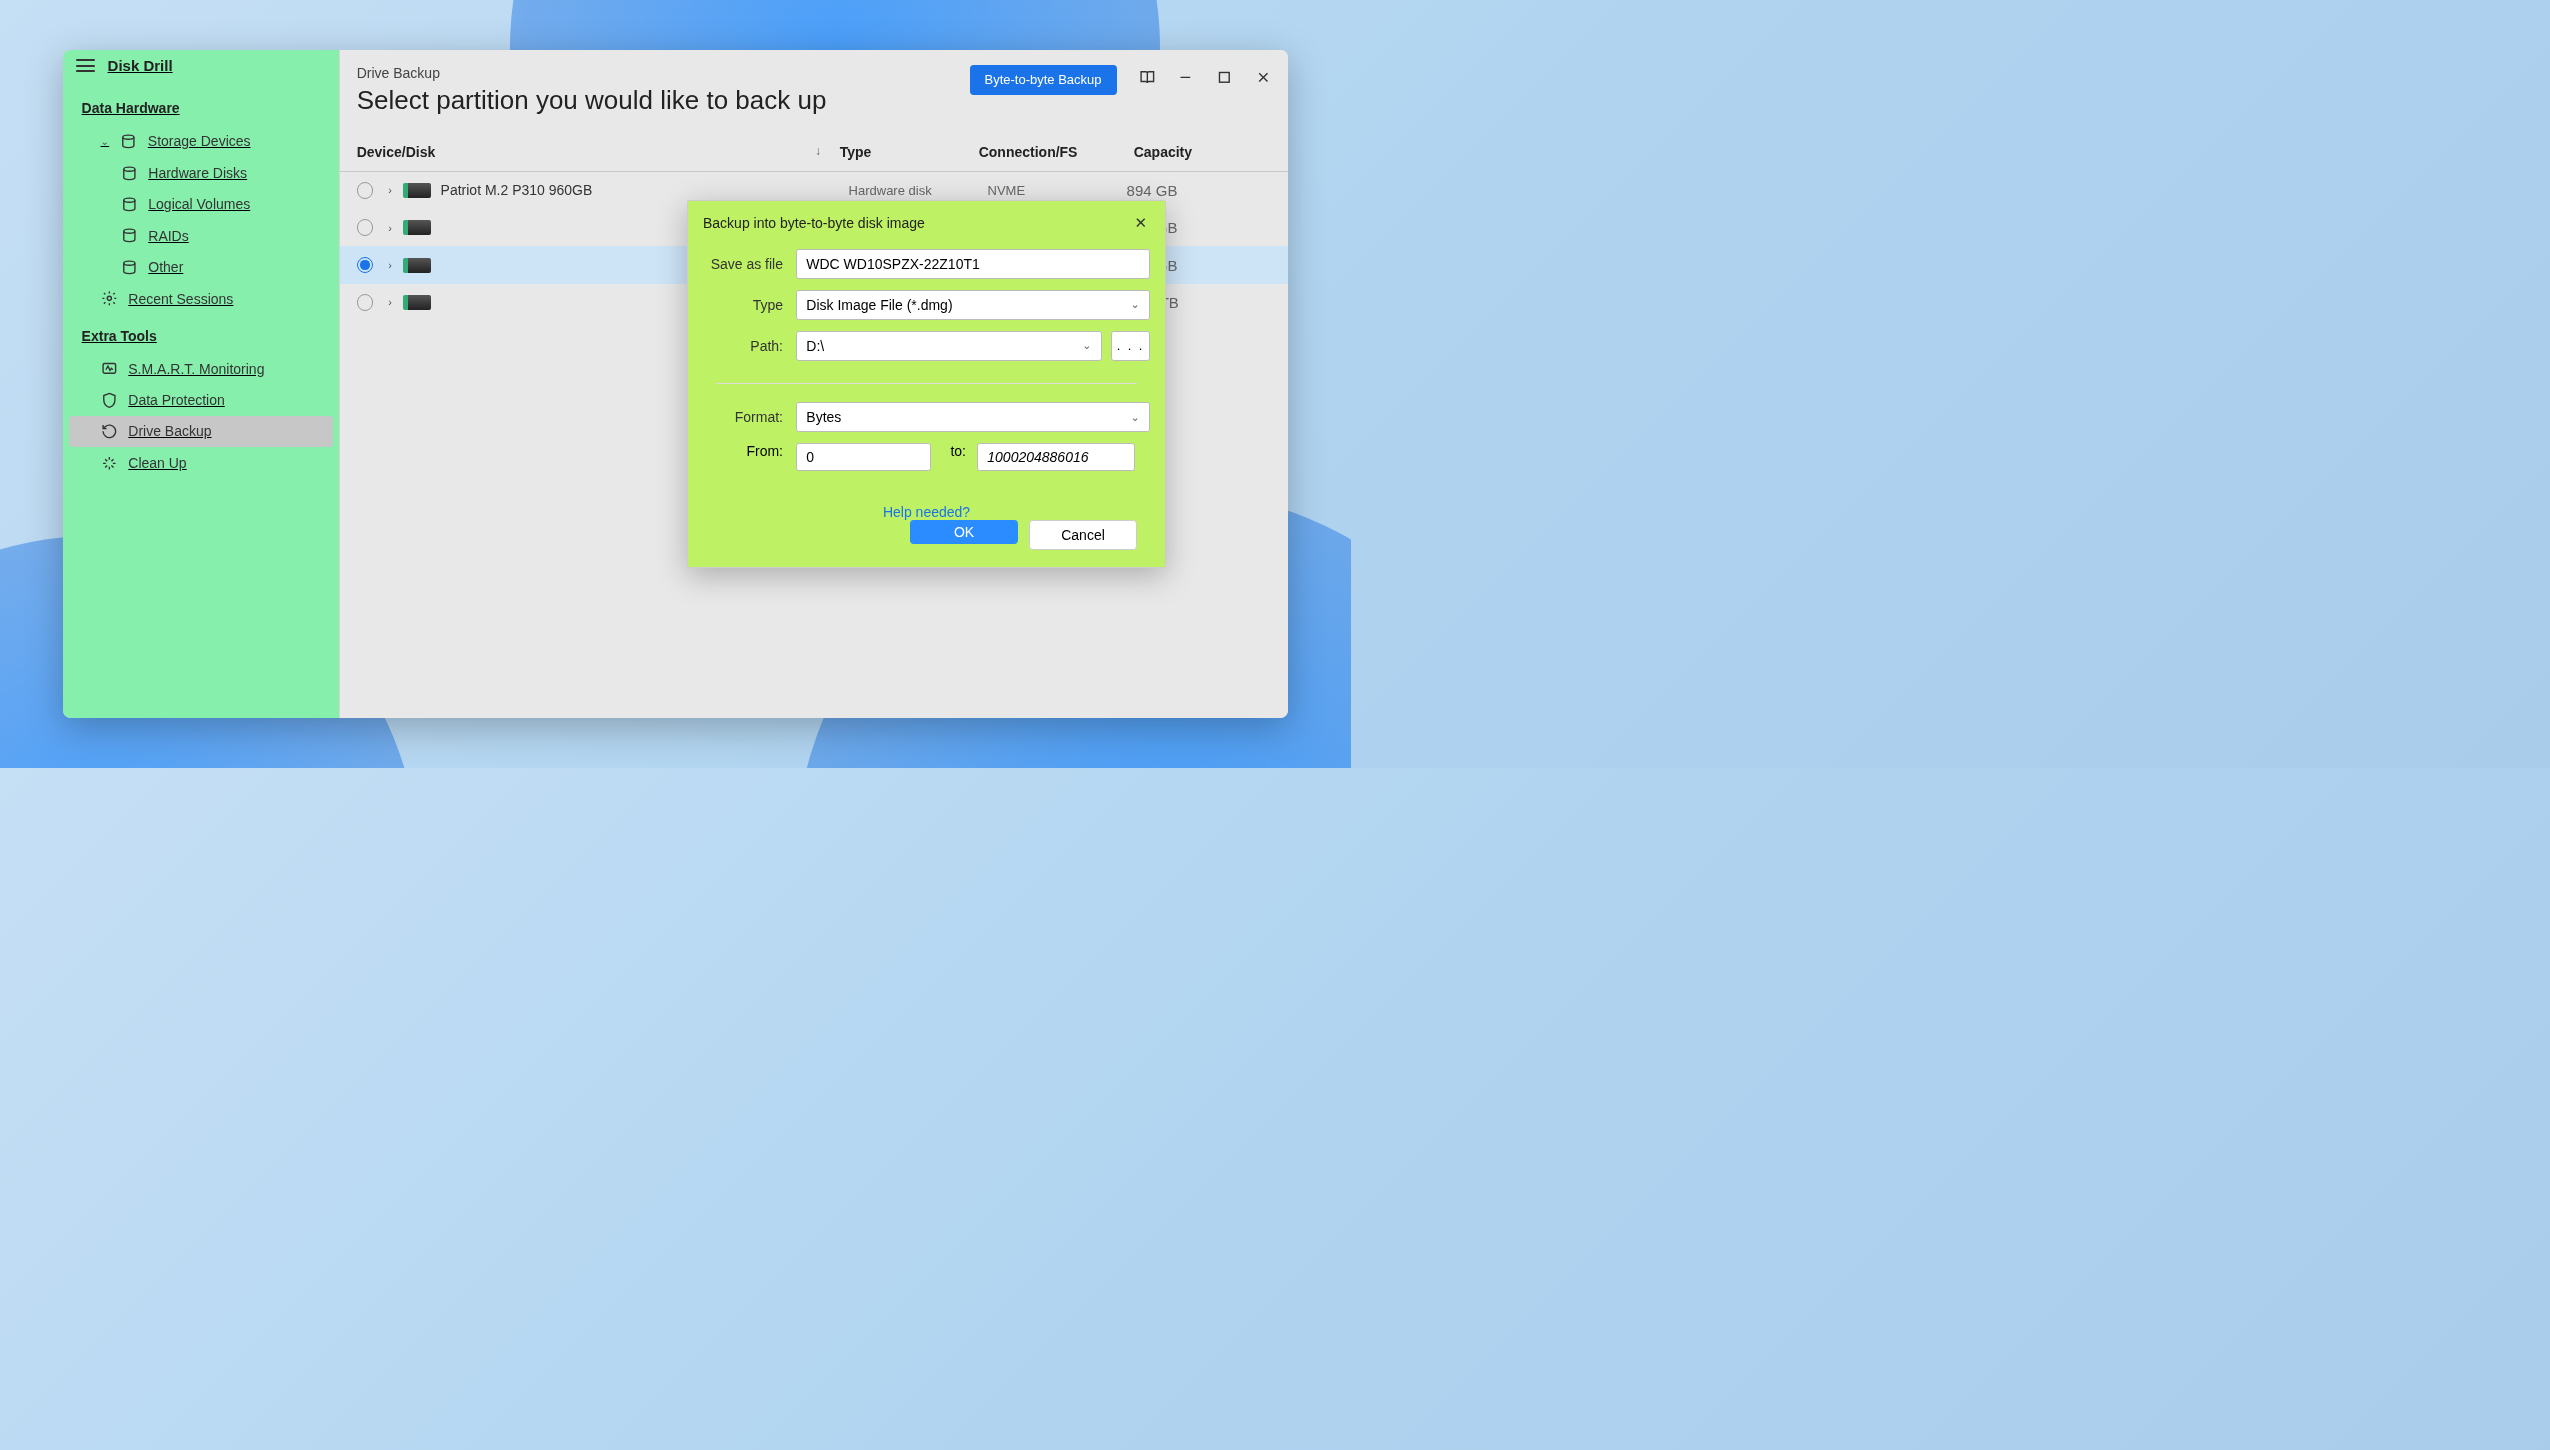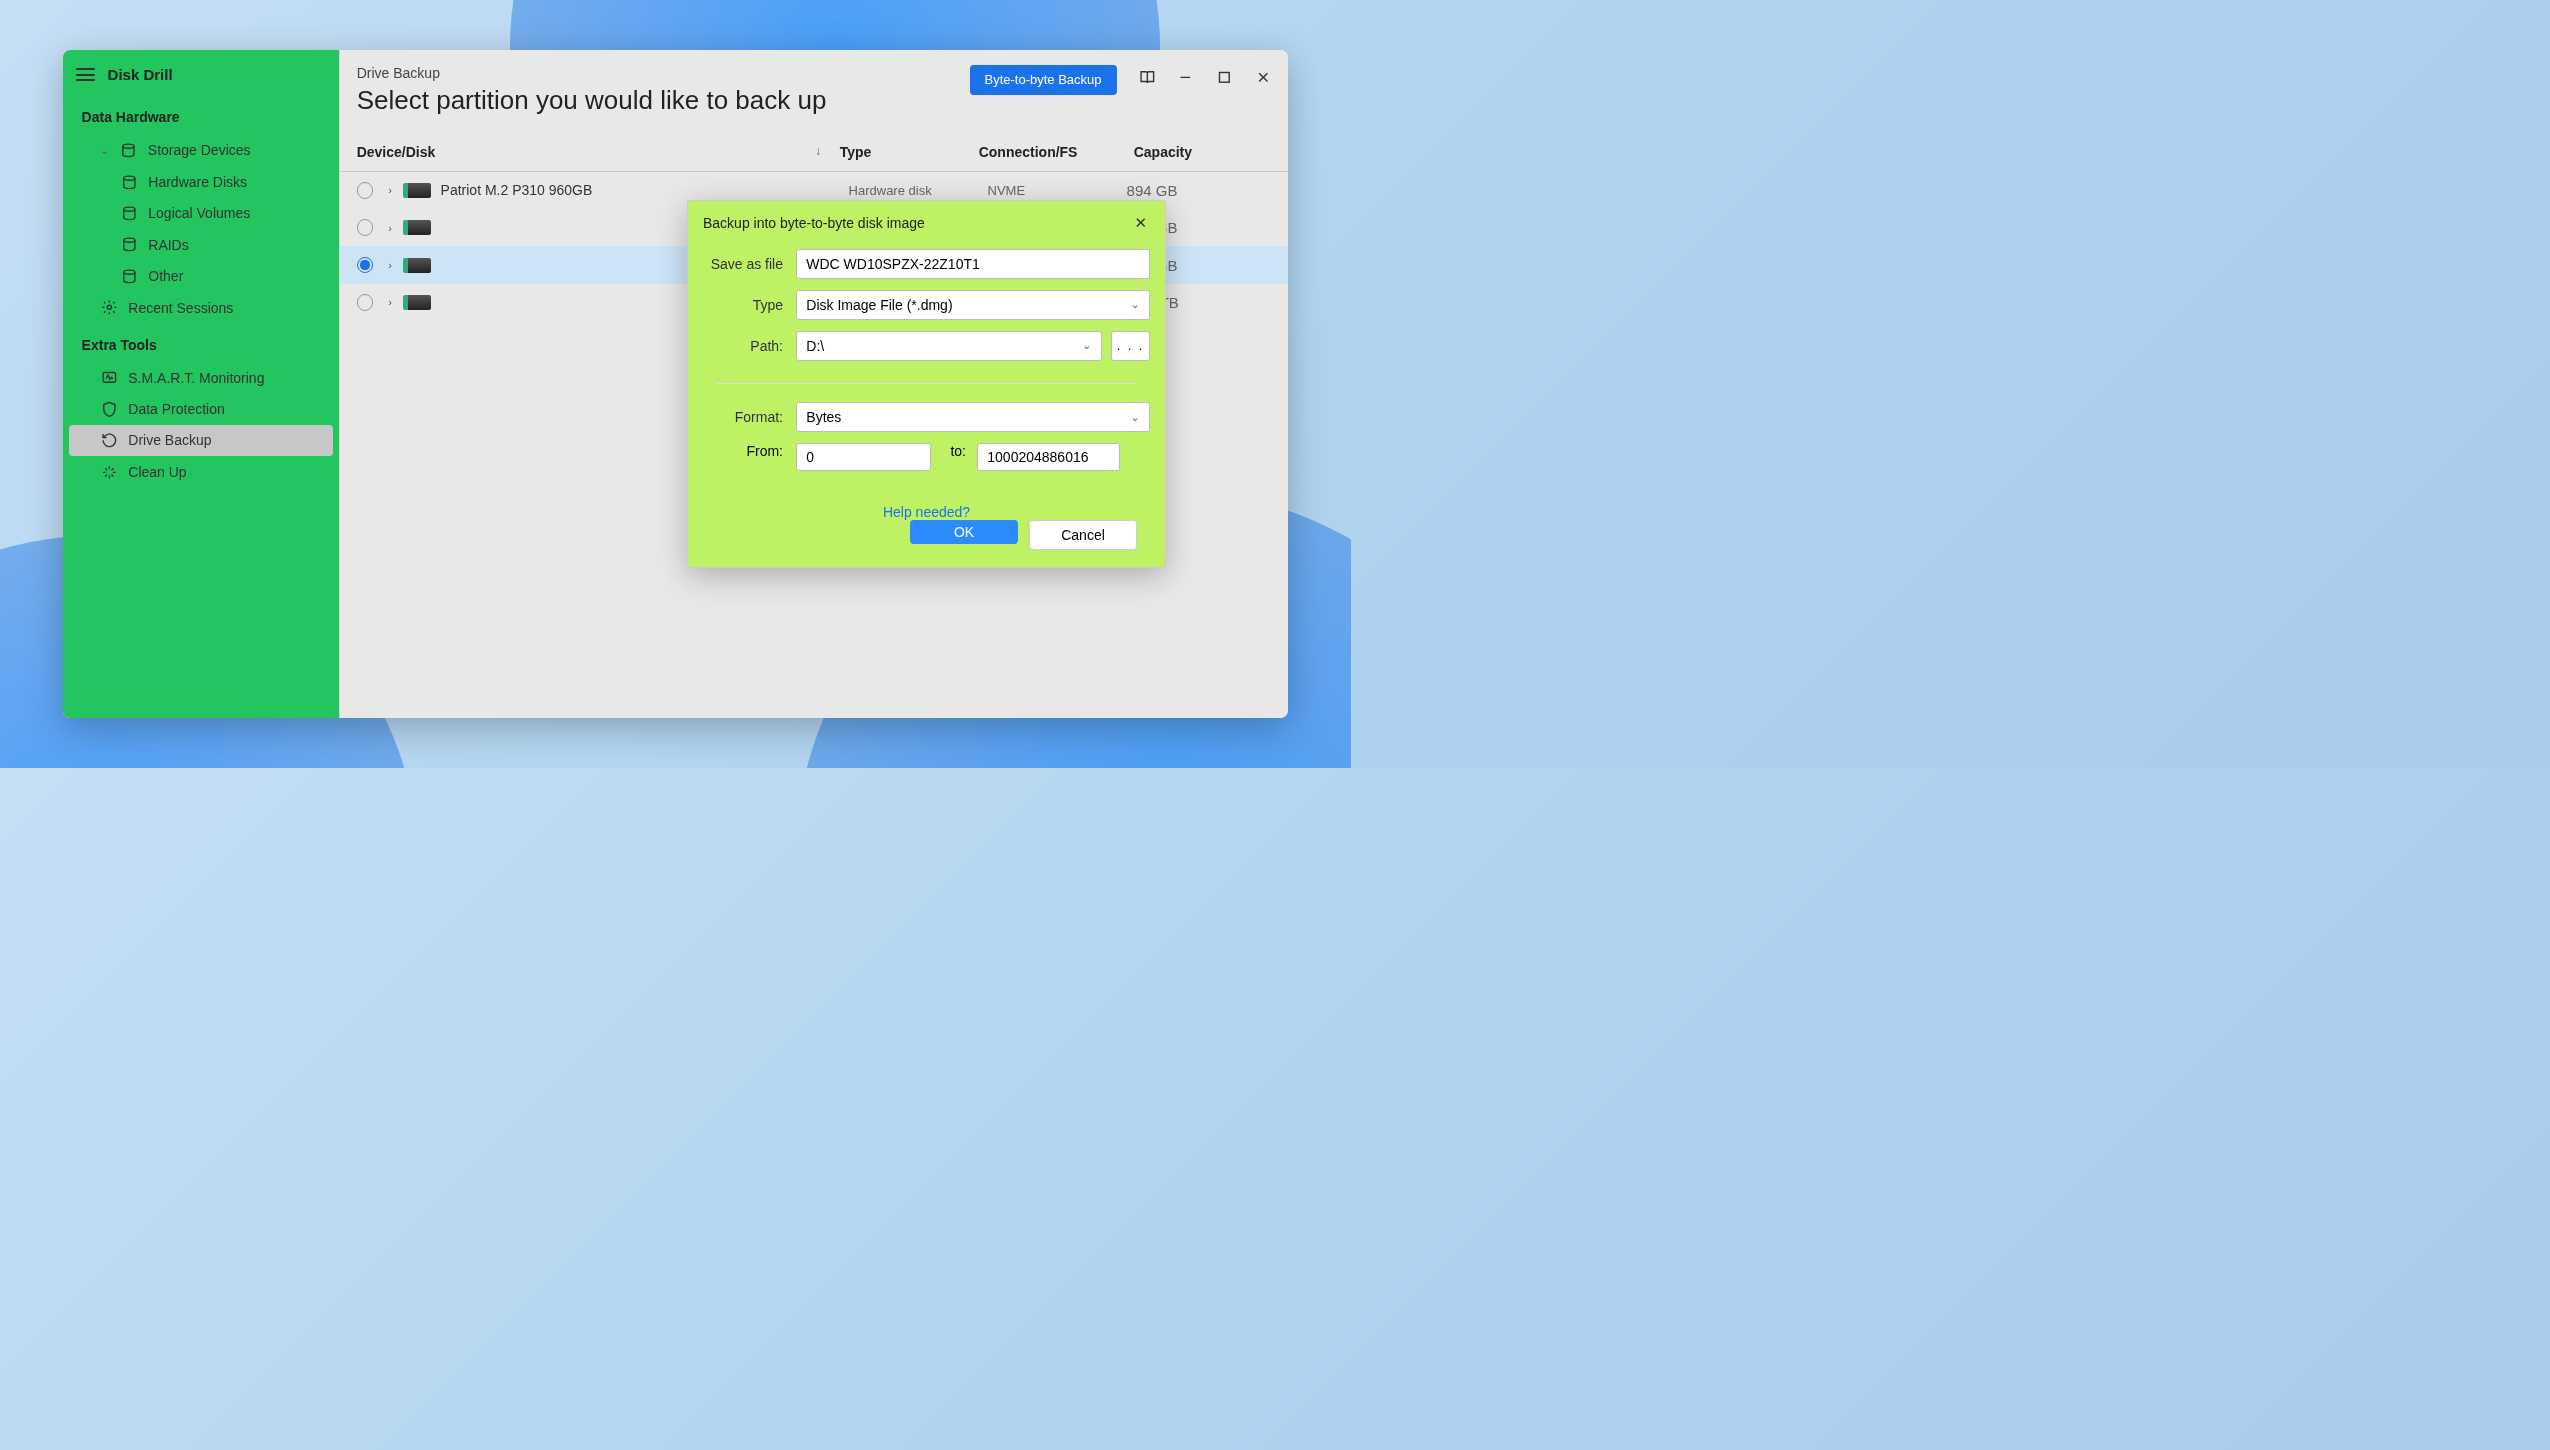--- a/index.html
+++ b/index.html
@@ -14,21 +14,21 @@
 }
 .bg-swirl.s1 { width: 650px; height: 650px; top: -278px; left: 510px; transform: rotate(25deg); }
 .bg-swirl.s2 { width: 742px; height: 742px; bottom: -464px; right: -186px; }
 .bg-swirl.s3 { width: 650px; height: 650px; bottom: -418px; left: -232px; }
 
 .app-window {
   position: absolute; left: 63px; top: 50px; width: 1225px; height: 668px;
   background: #e8e8e8; border-radius: 7.4px; box-shadow: 0 9.3px 37px rgba(0,0,0,0.25);
   display: flex; overflow: hidden;
 }
-.sidebar { width: 277px; background: #22c55e; border-right: 0.9px solid #d5d5d5; padding-top: 9px; }
+.sidebar { width: 277px; background: #86efac; border-right: 0.9px solid #d5d5d5; padding-top: 0; text-decoration: underline; }
 .title-row { display: flex; align-items: center; padding: 7.4px 13px 13px 13px; gap: 13px; }
 .hamburger { width: 18.6px; height: 13px; display: flex; flex-direction: column; justify-content: space-between; cursor: pointer; }
 .hamburger span { height: 1.9px; background: #333; border-radius: 0.9px; }
 .app-title { font-size: 15px; font-weight: 600; color: #222; }
 .section-header { font-size: 14px; font-weight: 600; color: #222; padding: 13px 18.6px 9.3px 18.6px; }
 .tree-item {
   display: flex; align-items: center; gap: 11px; padding: 7.4px 9.3px 7.4px 18.6px;
   font-size: 14px; color: #333; cursor: pointer; border-radius: 3.7px; margin: 0 5.6px;
 }
 .tree-item.indent1 { padding-left: 32px; }
@@ -93,21 +93,21 @@
 }
 .form-select .sel-chev { color: #666; font-size: 11px; }
 .path-row .form-select { flex: 1; margin-right: 9.3px; }
 .browse-btn { width: 39px; height: 30px; border: 0.9px solid #bbb; border-radius: 2.8px; background: #fff; font-size: 13px; cursor: pointer; letter-spacing: 1.9px; }
 .divider { border-top: 0.9px solid #ddd; margin: 11px 13px 18.6px 13px; }
 .range-row { display: flex; align-items: flex-start; margin-bottom: 13px; }
 .range-row .lab { width: 93px; text-align: right; font-size: 14px; padding-right: 13px; }
 .range-row input { height: 28px; border: 0.9px solid #bbb; border-radius: 2.8px; padding: 0 9.3px; font-size: 14px; }
 .range-row .from-in { width: 135px; }
 .range-row .to-lab { width: 46px; text-align: right; padding-right: 11px; font-size: 14px; }
-.range-row .to-in { width: 143px; }
+.range-row .to-in { width: 158px; font-style: italic; }
 .modal-footer { display: flex; align-items: center; margin-top: auto; padding: 0 13px 1.9px 13px; flex-direction: column; }
 .help-link { color: #1a73e8; font-size: 14px; cursor: pointer; }
 .footer-btns { margin-left: auto; display: flex; gap: 11px; }
 .ok-btn { background: #2b8cff; color: #fff; border: none; border-radius: 3.7px; width: 108px; height: 24px; font-size: 14px; cursor: pointer; }
 .cancel-btn { background: #fff; border: 0.9px solid #ccc; border-radius: 3.7px; width: 108px; height: 30px; font-size: 14px; cursor: pointer; }
 
 .icon { width: 16.7px; height: 16.7px; display: inline-flex; align-items: center; justify-content: center; }
 svg { width: 100%; height: 100%; }
 </style>
 </head>

